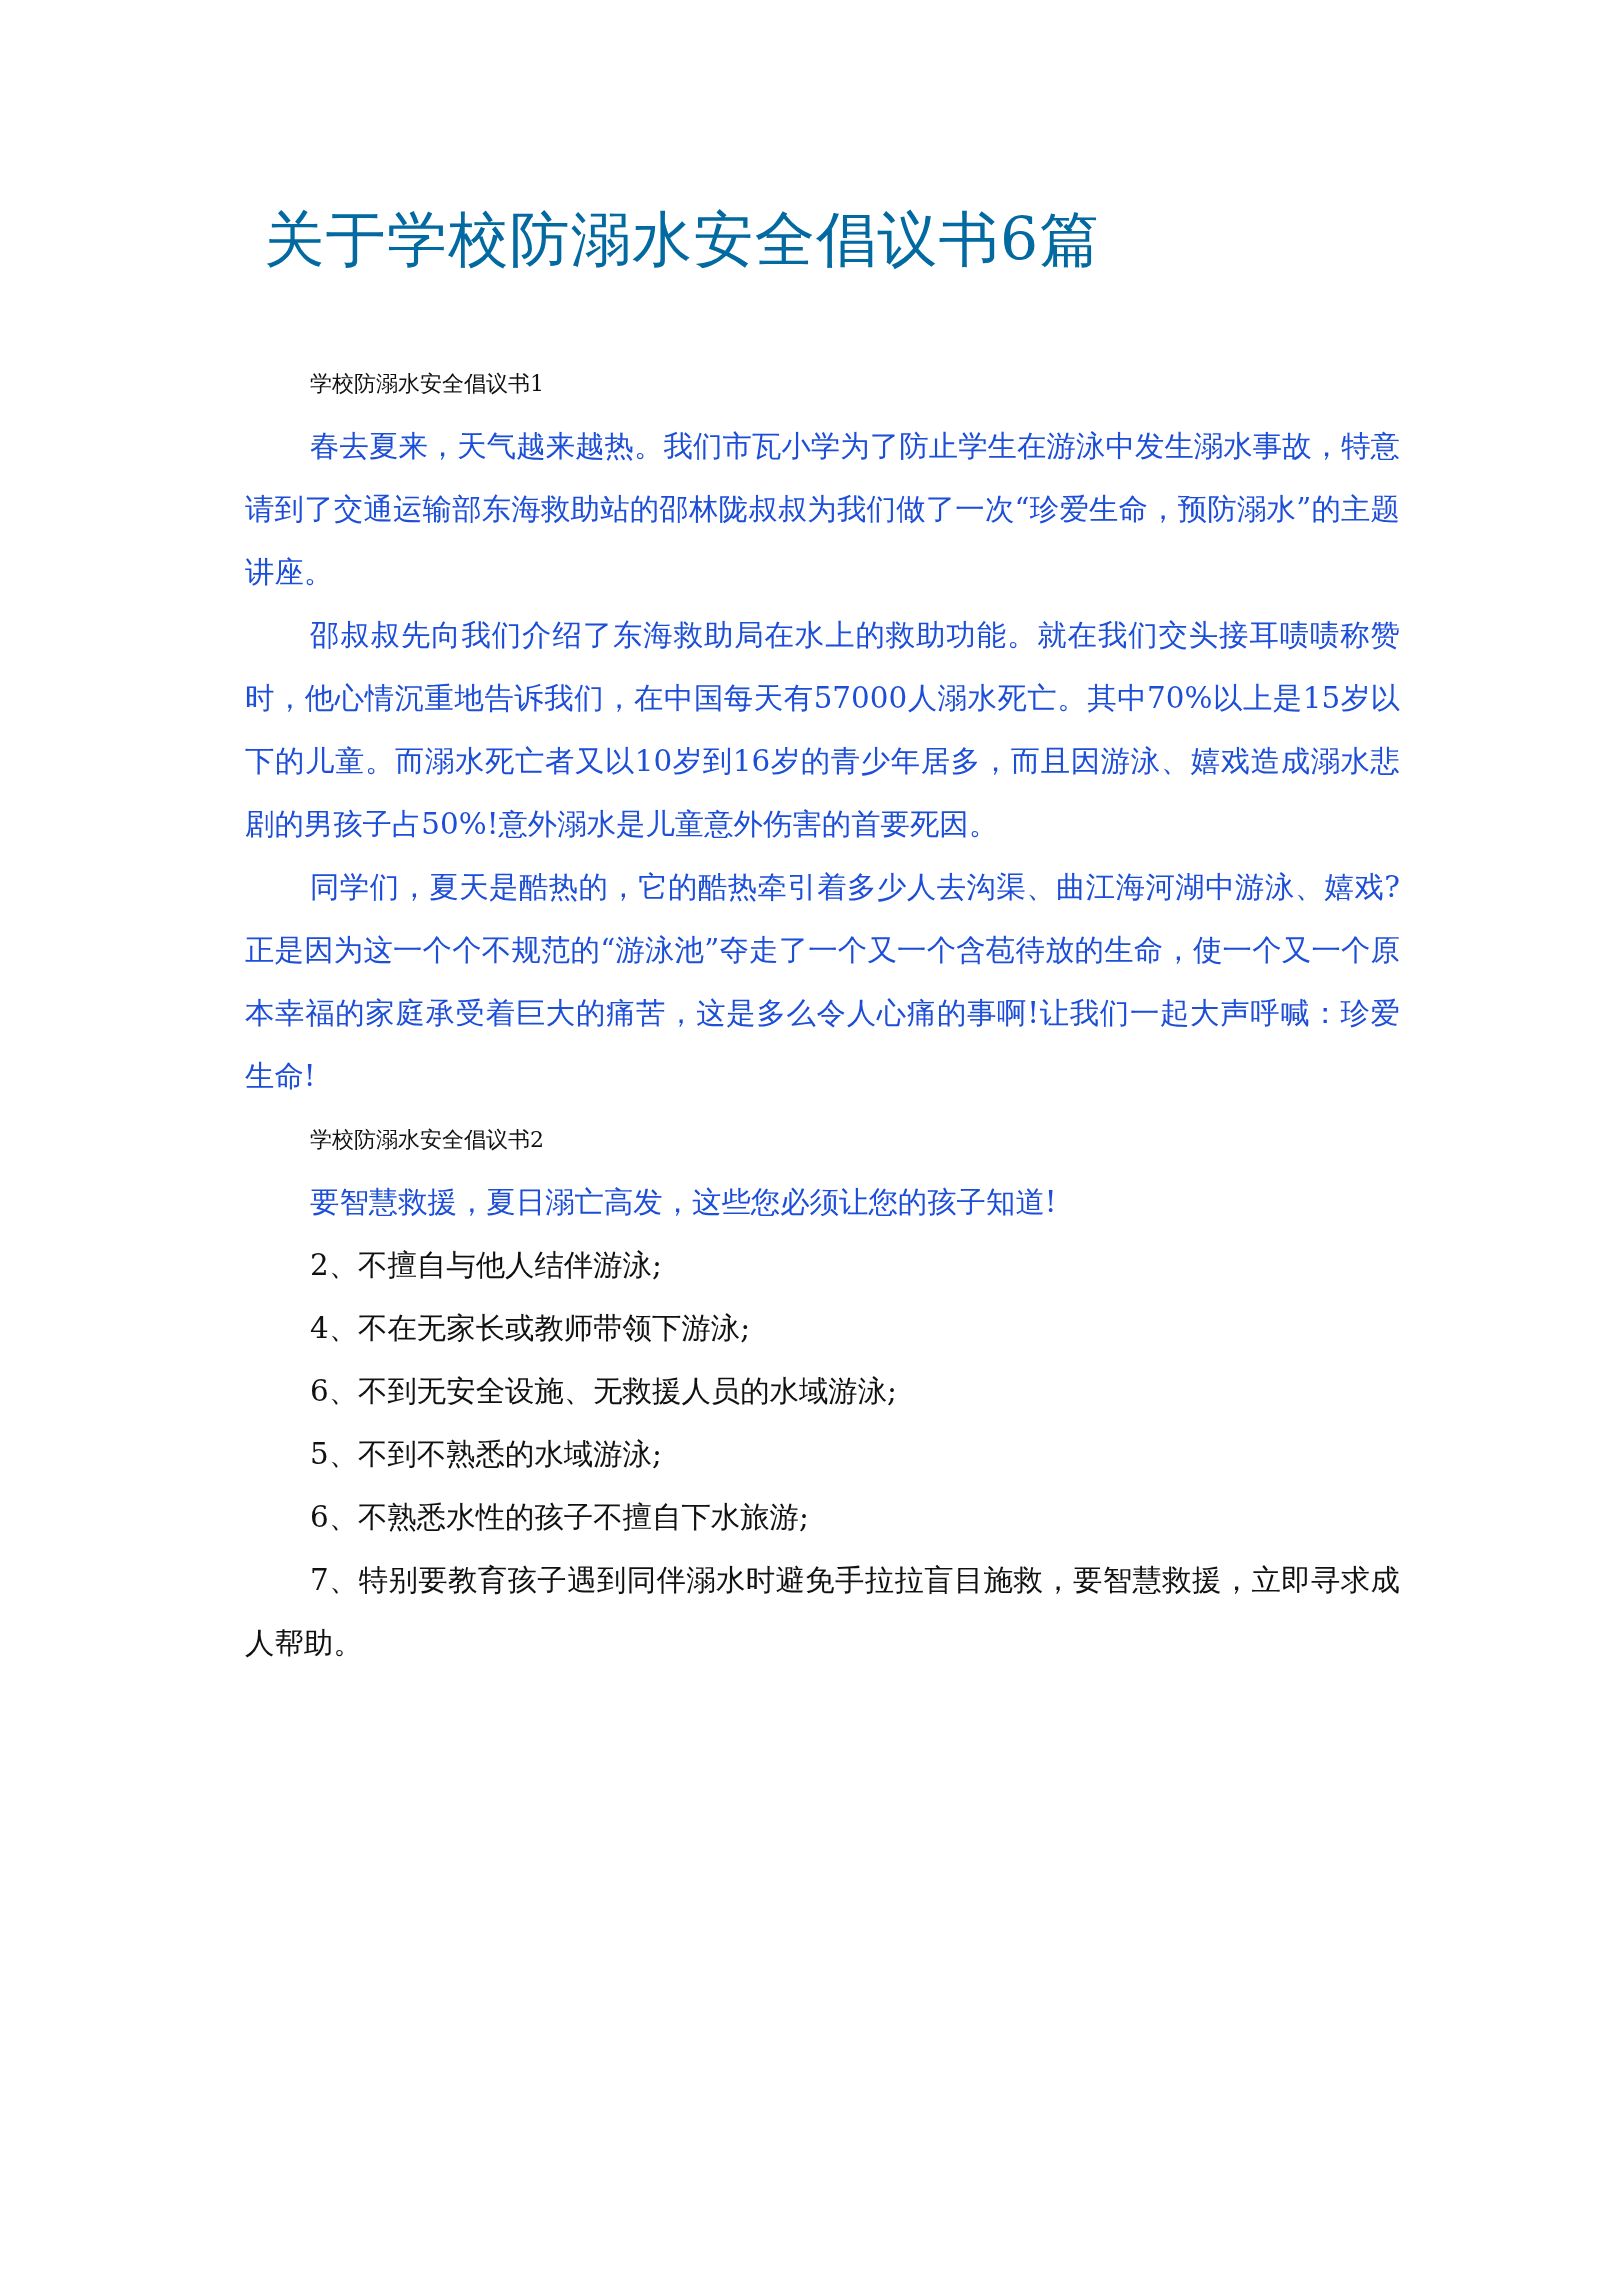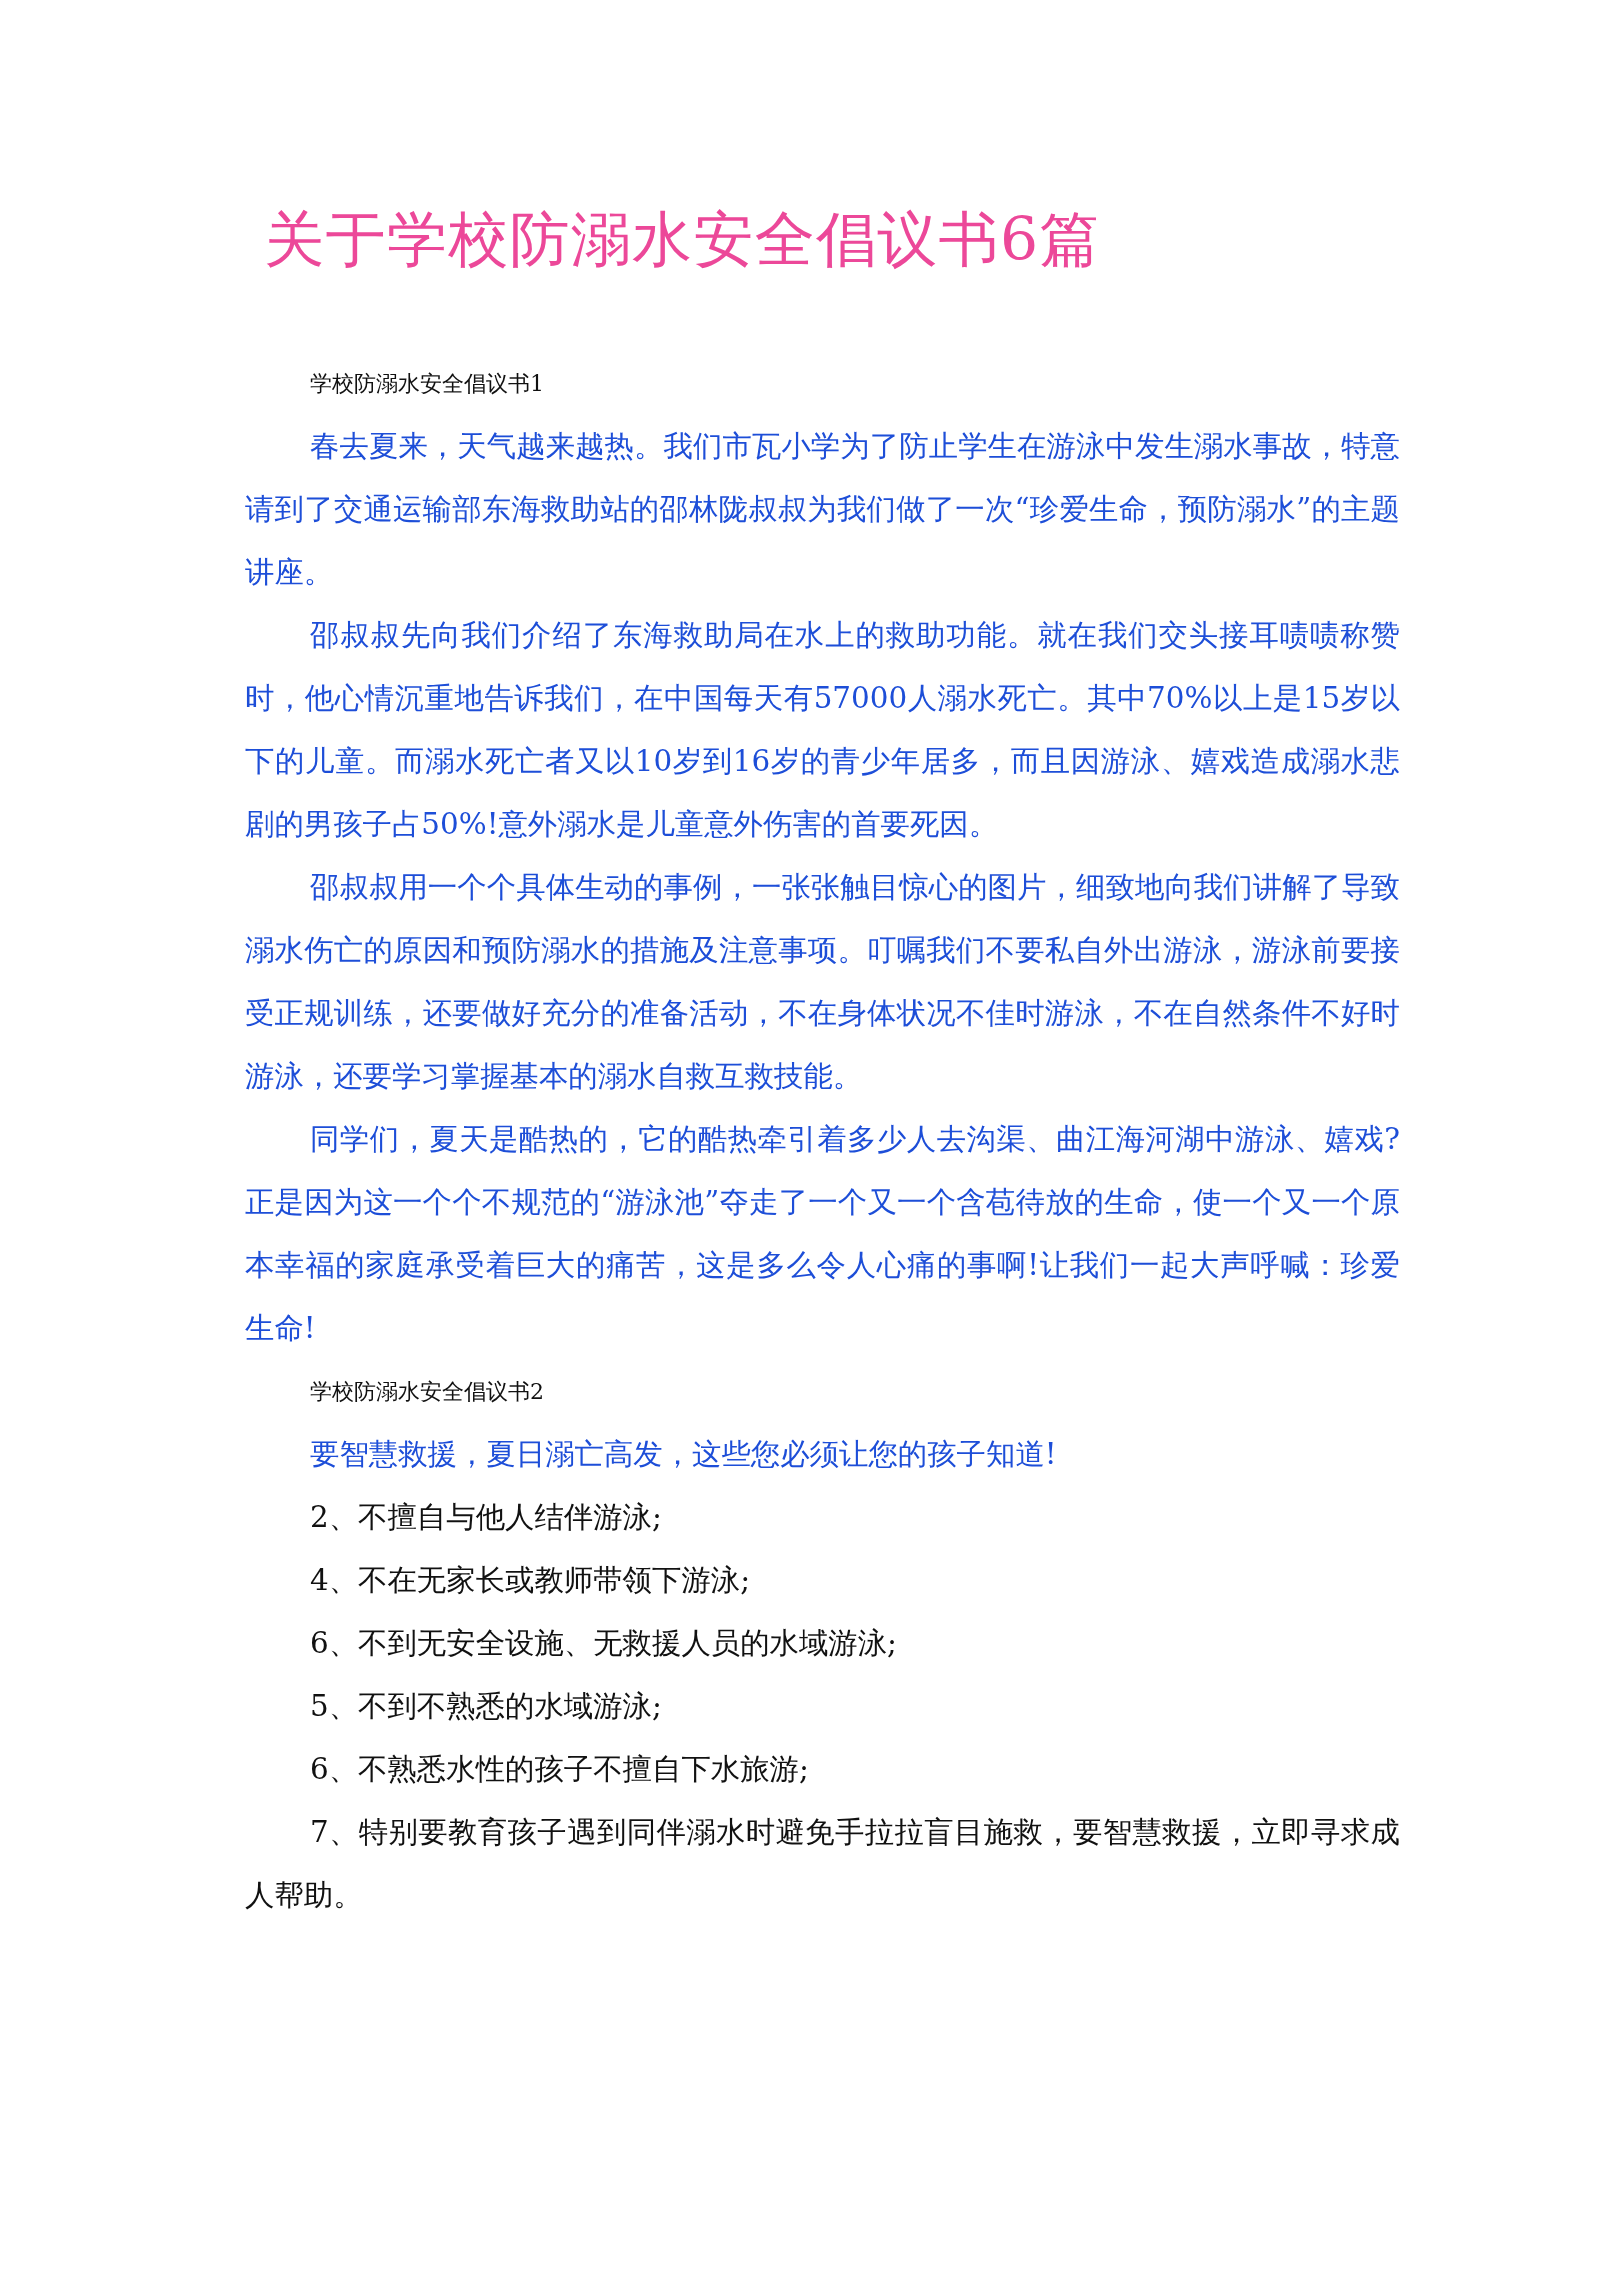--- a/index.html
+++ b/index.html
@@ -27,21 +27,21 @@
       position: absolute;
       top: 200px;
       left: 0;
       width: 1365px;
       text-align: center;
       font-size: 60px;
       line-height: 79px;
       letter-spacing: 1.3px;
       font-weight: normal;
       margin: 0;
-      color: #ec4899;
+      color: #0369a1;
     }
     .content {
       position: absolute;
       left: 245px;
       top: 352px;
       width: 1155px;
     }
     .para {
       font-size: 29.4px;
       line-height: 63px;
@@ -79,21 +79,20 @@
 
 <div class="page">
   <h1 class="doc-title">关于学校防溺水安全倡议书6篇</h1>
 
   <div class="content">
 
     <section>
       <h2 class="section-heading">学校防溺水安全倡议书1</h2>
       <p class="para">春去夏来，天气越来越热。我们市瓦小学为了防止学生在游泳中发生溺水事故，特意请到了交通运输部东海救助站的邵林陇叔叔为我们做了一次“珍爱生命，预防溺水”的主题讲座。</p>
       <p class="para">邵叔叔先向我们介绍了东海救助局在水上的救助功能。就在我们交头接耳啧啧称赞时，他心情沉重地告诉我们，在中国每天有57000人溺水死亡。其中70%以上是15岁以下的儿童。而溺水死亡者又以10岁到16岁的青少年居多，而且因游泳、嬉戏造成溺水悲剧的男孩子占50%!意外溺水是儿童意外伤害的首要死因。</p>
-      <p class="para">邵叔叔用一个个具体生动的事例，一张张触目惊心的图片，细致地向我们讲解了导致溺水伤亡的原因和预防溺水的措施及注意事项。叮嘱我们不要私自外出游泳，游泳前要接受正规训练，还要做好充分的准备活动，不在身体状况不佳时游泳，不在自然条件不好时游泳，还要学习掌握基本的溺水自救互救技能。</p>
       <p class="para">同学们，夏天是酷热的，它的酷热牵引着多少人去沟渠、曲江海河湖中游泳、嬉戏?正是因为这一个个不规范的“游泳池”夺走了一个又一个含苞待放的生命，使一个又一个原本幸福的家庭承受着巨大的痛苦，这是多么令人心痛的事啊!让我们一起大声呼喊：珍爱生命!</p>
     </section>
 
     <section>
       <h2 class="section-heading">学校防溺水安全倡议书2</h2>
       <p class="para">要智慧救援，夏日溺亡高发，这些您必须让您的孩子知道!</p>
       <ul class="list">
         <li class="list-item">2、不擅自与他人结伴游泳;</li>
         <li class="list-item">4、不在无家长或教师带领下游泳;</li>
         <li class="list-item">6、不到无安全设施、无救援人员的水域游泳;</li>

